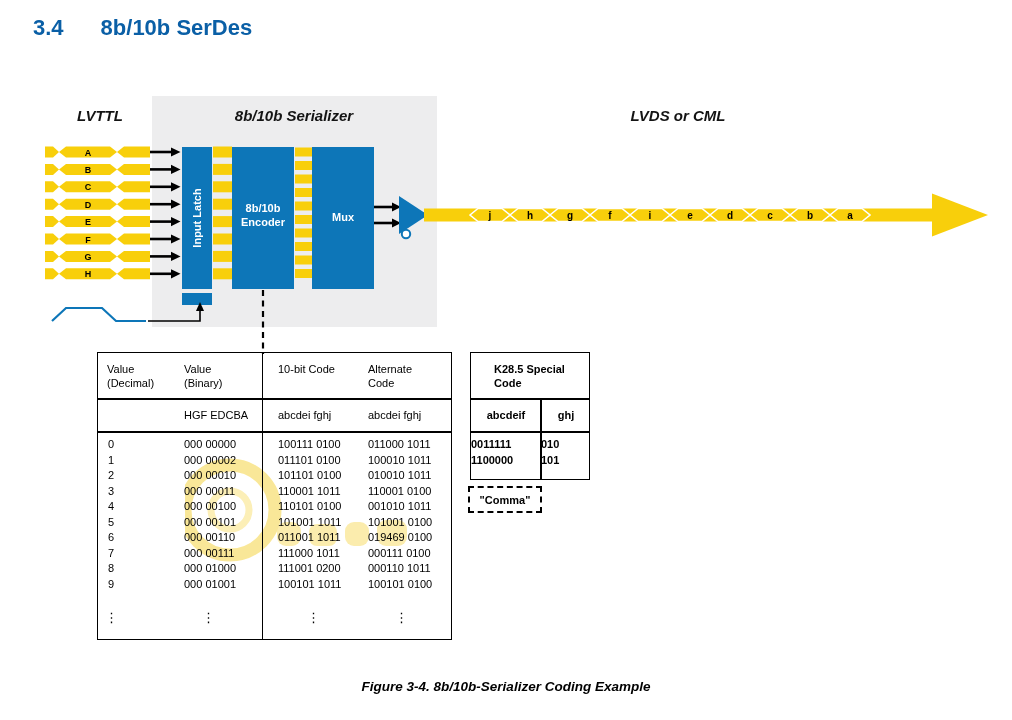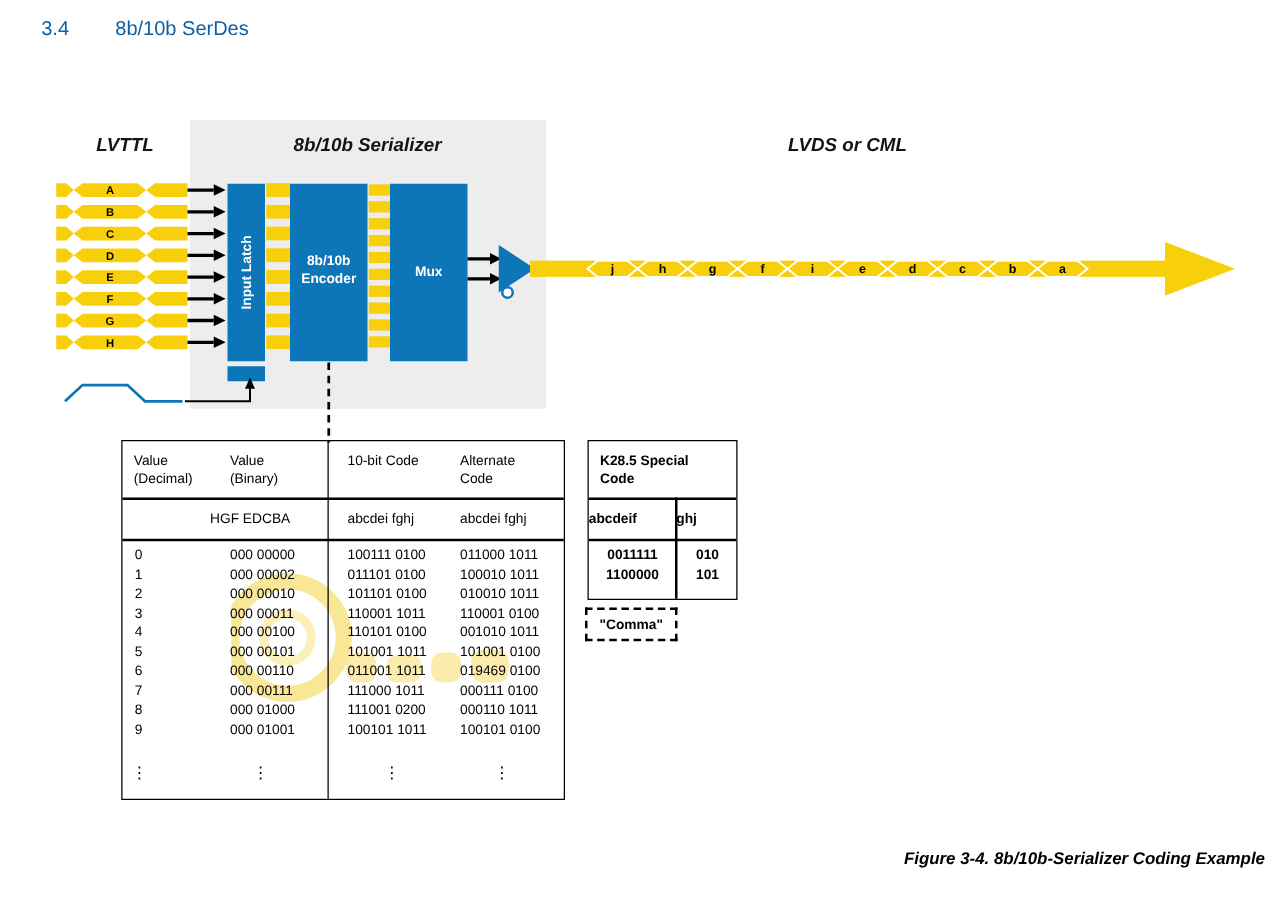--- a/index.html
+++ b/index.html
@@ -9,21 +9,21 @@
     --signal-yellow:#f8cf0b;
     --panel-gray:#ededee;
   }
   html,body{background:#fff}
   body{
     width:1012px;height:720px;position:relative;overflow:hidden;
     font-family:"Liberation Sans",sans-serif;color:#000;
   }
   .heading{
     position:absolute;left:33px;top:15px;
-    color:var(--heading-blue);font-size:16px;font-weight:normal;
+    color:var(--heading-blue);font-size:22px;font-weight:bold;
   }
   .heading .num{display:inline-block;margin-right:37px}
 
   
   .diagram-svg{position:absolute;left:0;top:90px}
   .zone-label{font-family:"Liberation Sans",sans-serif;font-size:15px;font-weight:bold;font-style:italic;fill:#141414}
   .block-label{font-family:"Liberation Sans",sans-serif;font-size:11px;font-weight:bold;fill:#fff}
   .sig-letter{font-family:"Liberation Sans",sans-serif;font-size:9px;font-weight:bold;fill:#000}
   .stream-letter{font-family:"Liberation Sans",sans-serif;font-size:10px;font-weight:bold;fill:#000}
   .fill-yellow{fill:var(--signal-yellow)}
@@ -41,52 +41,52 @@
   }
   .hline{position:absolute;left:0;right:0;height:1.6px;background:#000}
   .vline-main{position:absolute;left:163.5px;top:0;bottom:0;width:1.6px;background:#000}
   .hcell{position:absolute}
   .hcell span{display:block}
   .h-dec{left:9px;top:10px}
   .h-bin{left:86px;top:10px}
   .h-code{left:180px;top:10px}
   .h-alt{left:270px;top:10px}
   .scell{position:absolute;top:56px}
-  .s-bin{left:70px}
+  .s-bin{left:86px}
   .s-code{left:180px}
   .s-alt{left:270px}
   .ct-rows{position:absolute;left:0;right:0;top:84px}
   .trow{display:grid;grid-template-columns:83px 82px 98px 92px;height:15.5px;line-height:15.5px}
   .c-dec{text-align:right;padding-right:67px}
   .c-bin{padding-left:3px}
   .c-code{padding-left:15px}
   .c-alt{padding-left:7px}
   .ct-ellipsis{position:absolute;left:0;right:0;top:258px;height:24px;font-size:13px}
   .ct-ellipsis span{position:absolute;width:12px;text-align:center}
 
   
   .ktable{
     position:absolute;left:470px;top:352px;width:120px;height:128px;
     border:1.8px solid #000;font-size:11px;font-weight:bold;line-height:14px;
   }
-  .k-title{position:absolute;left:9px;top:9px}
+  .k-title{position:absolute;left:23px;top:9px}
   .k-title span{display:block}
   .vline-k{position:absolute;left:69px;top:45px;bottom:0;width:1.6px;background:#000}
-  .k-sub{position:absolute;left:0;right:0;top:45px;height:33px;display:grid;grid-template-columns:70px 50px;align-items:center;text-align:left}
+  .k-sub{position:absolute;left:0;right:0;top:45px;height:33px;display:grid;grid-template-columns:70px 50px;align-items:center;text-align:center}
   .k-rows{position:absolute;left:0;right:0;top:84px}
-  .krow{display:grid;grid-template-columns:70px 50px;height:15.5px;line-height:15.5px;text-align:center}
+  .krow{display:grid;grid-template-columns:70px 50px;height:15.5px;line-height:15.5px;text-align:left}
 
   .comma-box{
     position:absolute;left:468px;top:486px;width:74px;height:27px;
     border:2px dashed #000;display:flex;align-items:center;justify-content:center;
     font-size:11px;font-weight:bold;background:#fff;
   }
 
   .caption{
-    position:absolute;left:0;width:100%;top:679px;text-align:right;
+    position:absolute;left:0;width:100%;top:679px;text-align:center;
     font-size:13.5px;font-weight:bold;font-style:italic;
   }
 </style>
 </head>
 <body>
 
 <div class="heading">
   <span class="num">3.4</span><span>8b/10b SerDes</span>
 </div>
 

